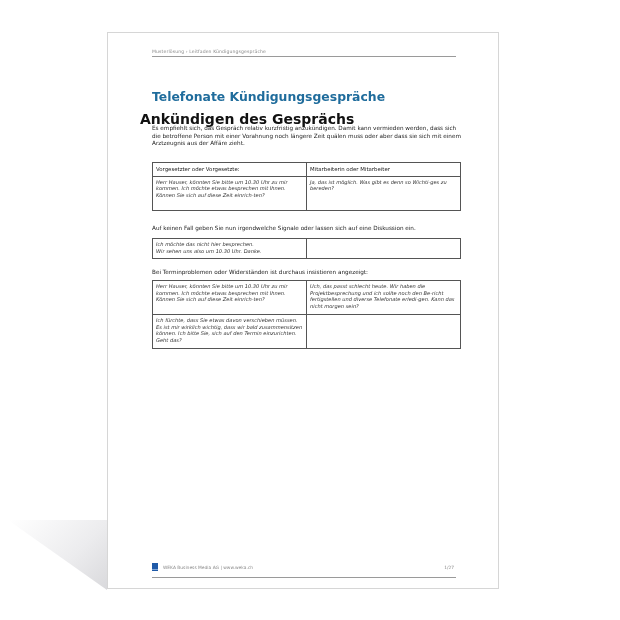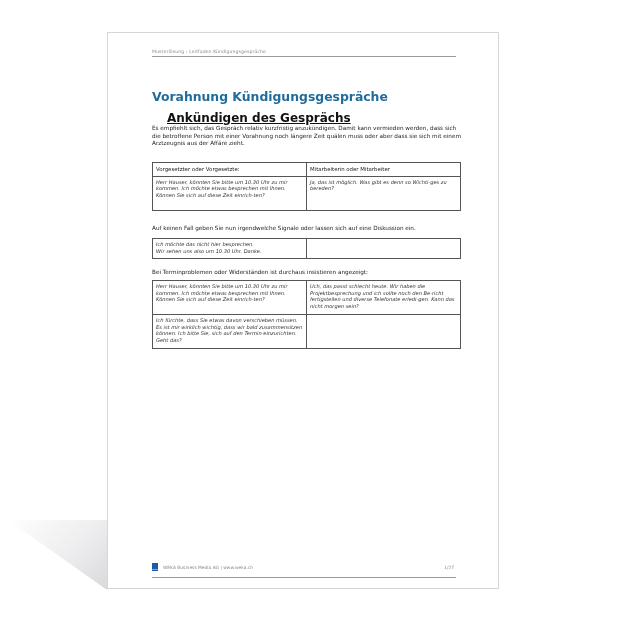--- a/index.html
+++ b/index.html
@@ -20,22 +20,22 @@
   .running-head {
     position: absolute; left: 44px; top: 16px; width: 304px;
     font-size: 4.6px; color: #8a8a8a; letter-spacing: 0.1px;
     border-bottom: 1px solid #9a9a9a; padding-bottom: 2px;
   }
   .title {
     position: absolute; left: 44px; top: 56px;
     font-size: 12.4px; font-weight: bold; color: #1f6c9c; white-space: nowrap;
   }
   .h2 {
-    position: absolute; left: 59px; top: 78px;
-    font-size: 12px; font-weight: bold; color: #111; white-space: nowrap; text-decoration: underline;
+    position: absolute; left: 32px; top: 78px;
+    font-size: 14px; font-weight: bold; color: #111; white-space: nowrap;
   }
   .para {
     position: absolute; left: 44px; width: 312px;
     font-size: 5.7px; line-height: 7.6px; color: #222;
   }
   table.dlg {
     position: absolute; left: 44px; width: 309px;
     border-collapse: collapse; table-layout: fixed;
   }
   table.dlg td {
@@ -63,21 +63,21 @@
   }
 </style>
 </head>
 <body>
 
 <div class="shadow"></div>
 
 <div class="page">
   <div class="running-head">Musterlösung  › Leitfaden Kündigungsgespräche</div>
 
-  <div class="title">Vorahnung Kündigungsgespräche</div>
+  <div class="title">Telefonate Kündigungsgespräche</div>
   <div class="h2">Ankündigen des Gesprächs</div>
 
   <div class="para" style="top:92px;">Es empfiehlt sich, das Gespräch relativ kurzfristig anzukündigen. Damit kann vermieden werden, dass sich die betroffene Person mit einer Vorahnung noch längere Zeit quälen muss oder aber dass sie sich mit einem Arztzeugnis aus der Affäre zieht.</div>
 
   <table class="dlg" style="top:129px;">
     <tbody>
         <tr>
       <td class="head">Vorgesetzter oder Vorgesetzte:</td>
       <td class="head">Mitarbeiterin oder Mitarbeiter</td>
     </tr>

